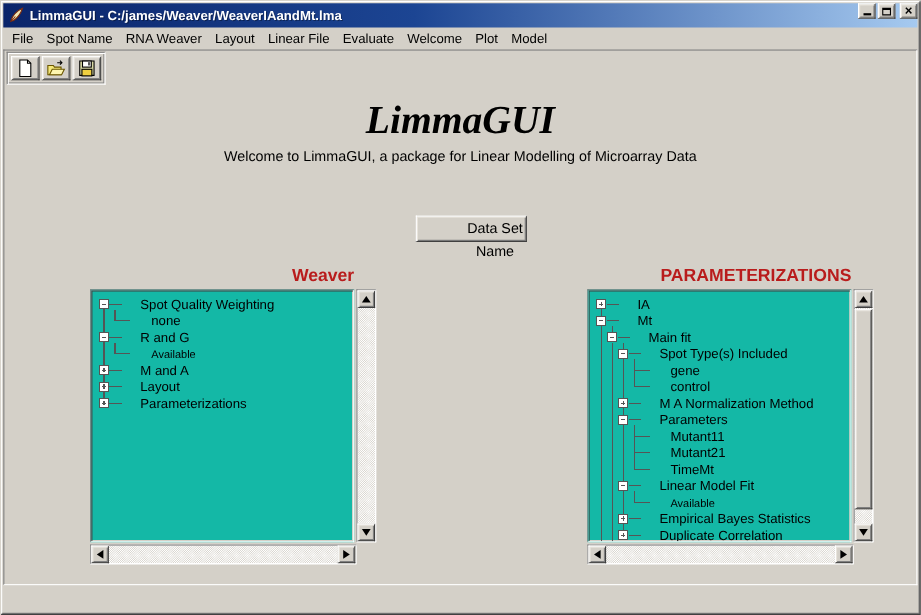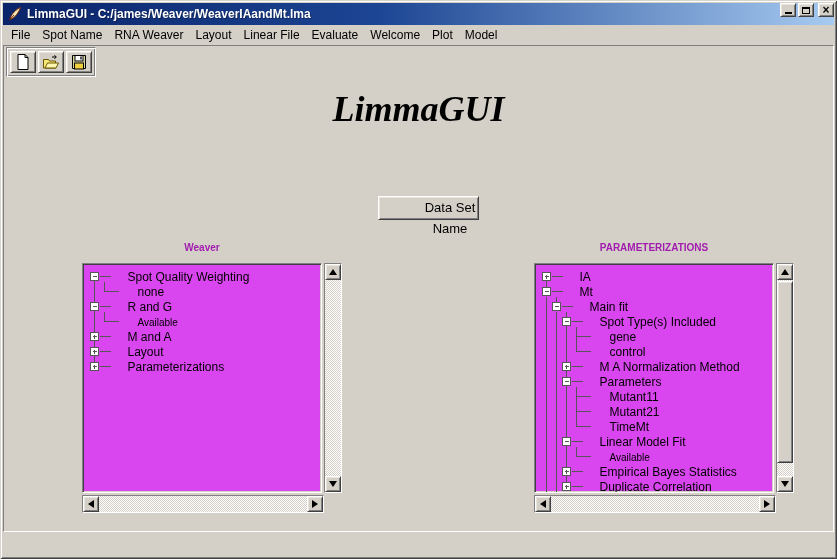--- a/index.html
+++ b/index.html
@@ -77,25 +77,25 @@
 
   .dataset-btn {
     position:absolute; left:374px; top:150px; width:101px; height:24px;
     background:#d4d0c8; font:13px "Liberation Sans",sans-serif; color:#000;
     border:1px solid; border-color:#ffffff #404040 #404040 #ffffff;
     box-shadow: inset 1px 1px 0 #e8e4dc, inset -1px -1px 0 #808080;
     text-align:center; line-height:21px; cursor:default;padding-left:43px;
   }
 
   .panel-label {
-    position:absolute; top:196px; width:240px; text-align:center;
-    font-size:10px; font-weight:bold; color:#a21caf; white-space:nowrap;
+    position:absolute; top:196px; width:240px; text-align:right;
+    font-size:16px; font-weight:bold; color:#b91c1c; white-space:nowrap;
   }
   .tree-box {
-    position:absolute; top:217px; width:240px; height:230px; background:#d946ef;
+    position:absolute; top:217px; width:240px; height:230px; background:#14b8a6;
     border:1px solid; border-color:#808080 #ffffff #ffffff #808080;
     box-shadow: inset 1px 1px 0 #404040, inset -1px -1px 0 #d4d0c8;
     overflow:hidden;
   }
   .tree-box svg { position:absolute; left:2px; top:2px; }
 
   
   .stipple {
     background-color:#ffffff;
     background-image:
@@ -183,20 +183,21 @@
         <svg width="18" height="18" viewBox="0 0 18 18">
           <path d="M2.5,2.5 h13 v13 h-13 z" fill="#d8d8a4" stroke="#000" stroke-width="1"></path>
           <rect x="5" y="2.5" width="8" height="5.5" fill="#ffffff" stroke="#000" stroke-width="1"></rect>
           <rect x="10" y="3.5" width="2" height="3" fill="#555"></rect>
           <rect x="4.5" y="10" width="9" height="6" fill="#f0d040" stroke="#000" stroke-width="1"></rect>
         </svg>
       </div>
     </div>
 
     <div class="page-title">LimmaGUI</div>
+    <div class="page-subtitle">Welcome to LimmaGUI, a package for Linear Modelling of Microarray Data</div>
 
     <div class="dataset-btn">Data Set Name</div>
 
     <div class="panel-label" style="left:78px">Weaver</div>
     <div class="tree-box" style="left:78px">
         <div></div>
         <svg width="236" height="226">
           <g transform="translate(0.5,0.5)" shape-rendering="crispEdges">
             <line x1="9" y1="10" x2="9" y2="100" stroke="#555555" stroke-width="1"></line>
             <line x1="19" y1="15" x2="19" y2="25" stroke="#555555" stroke-width="1"></line>

